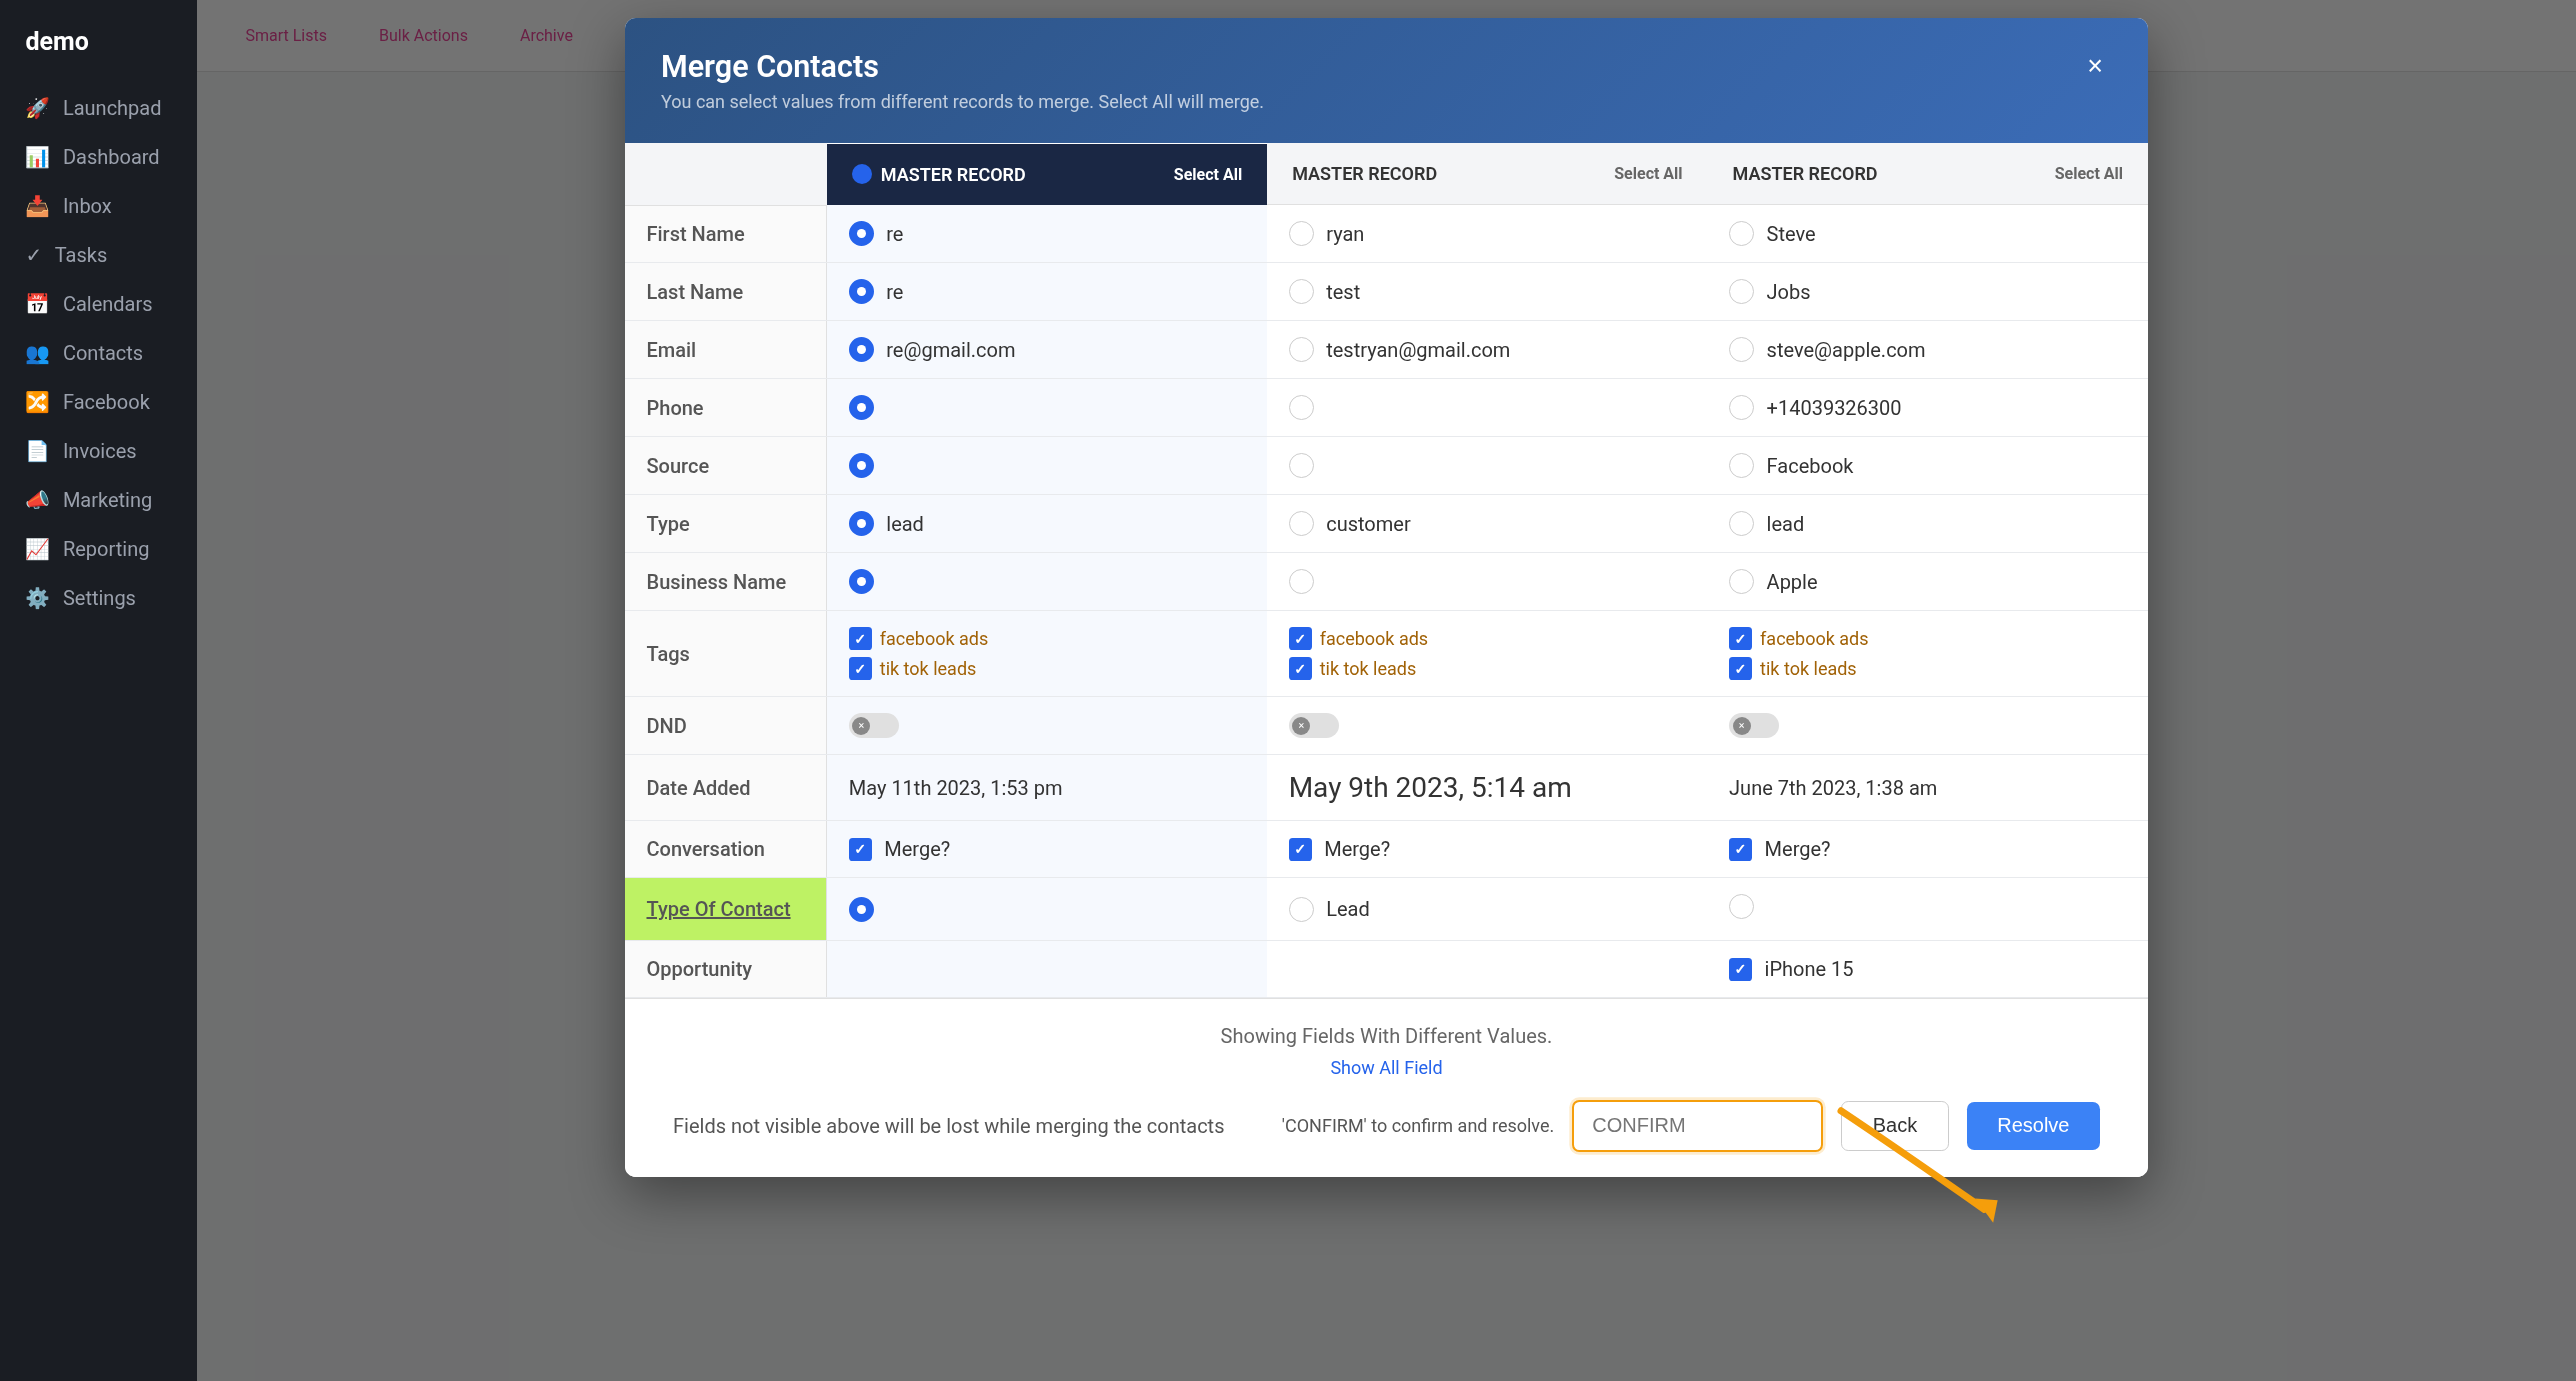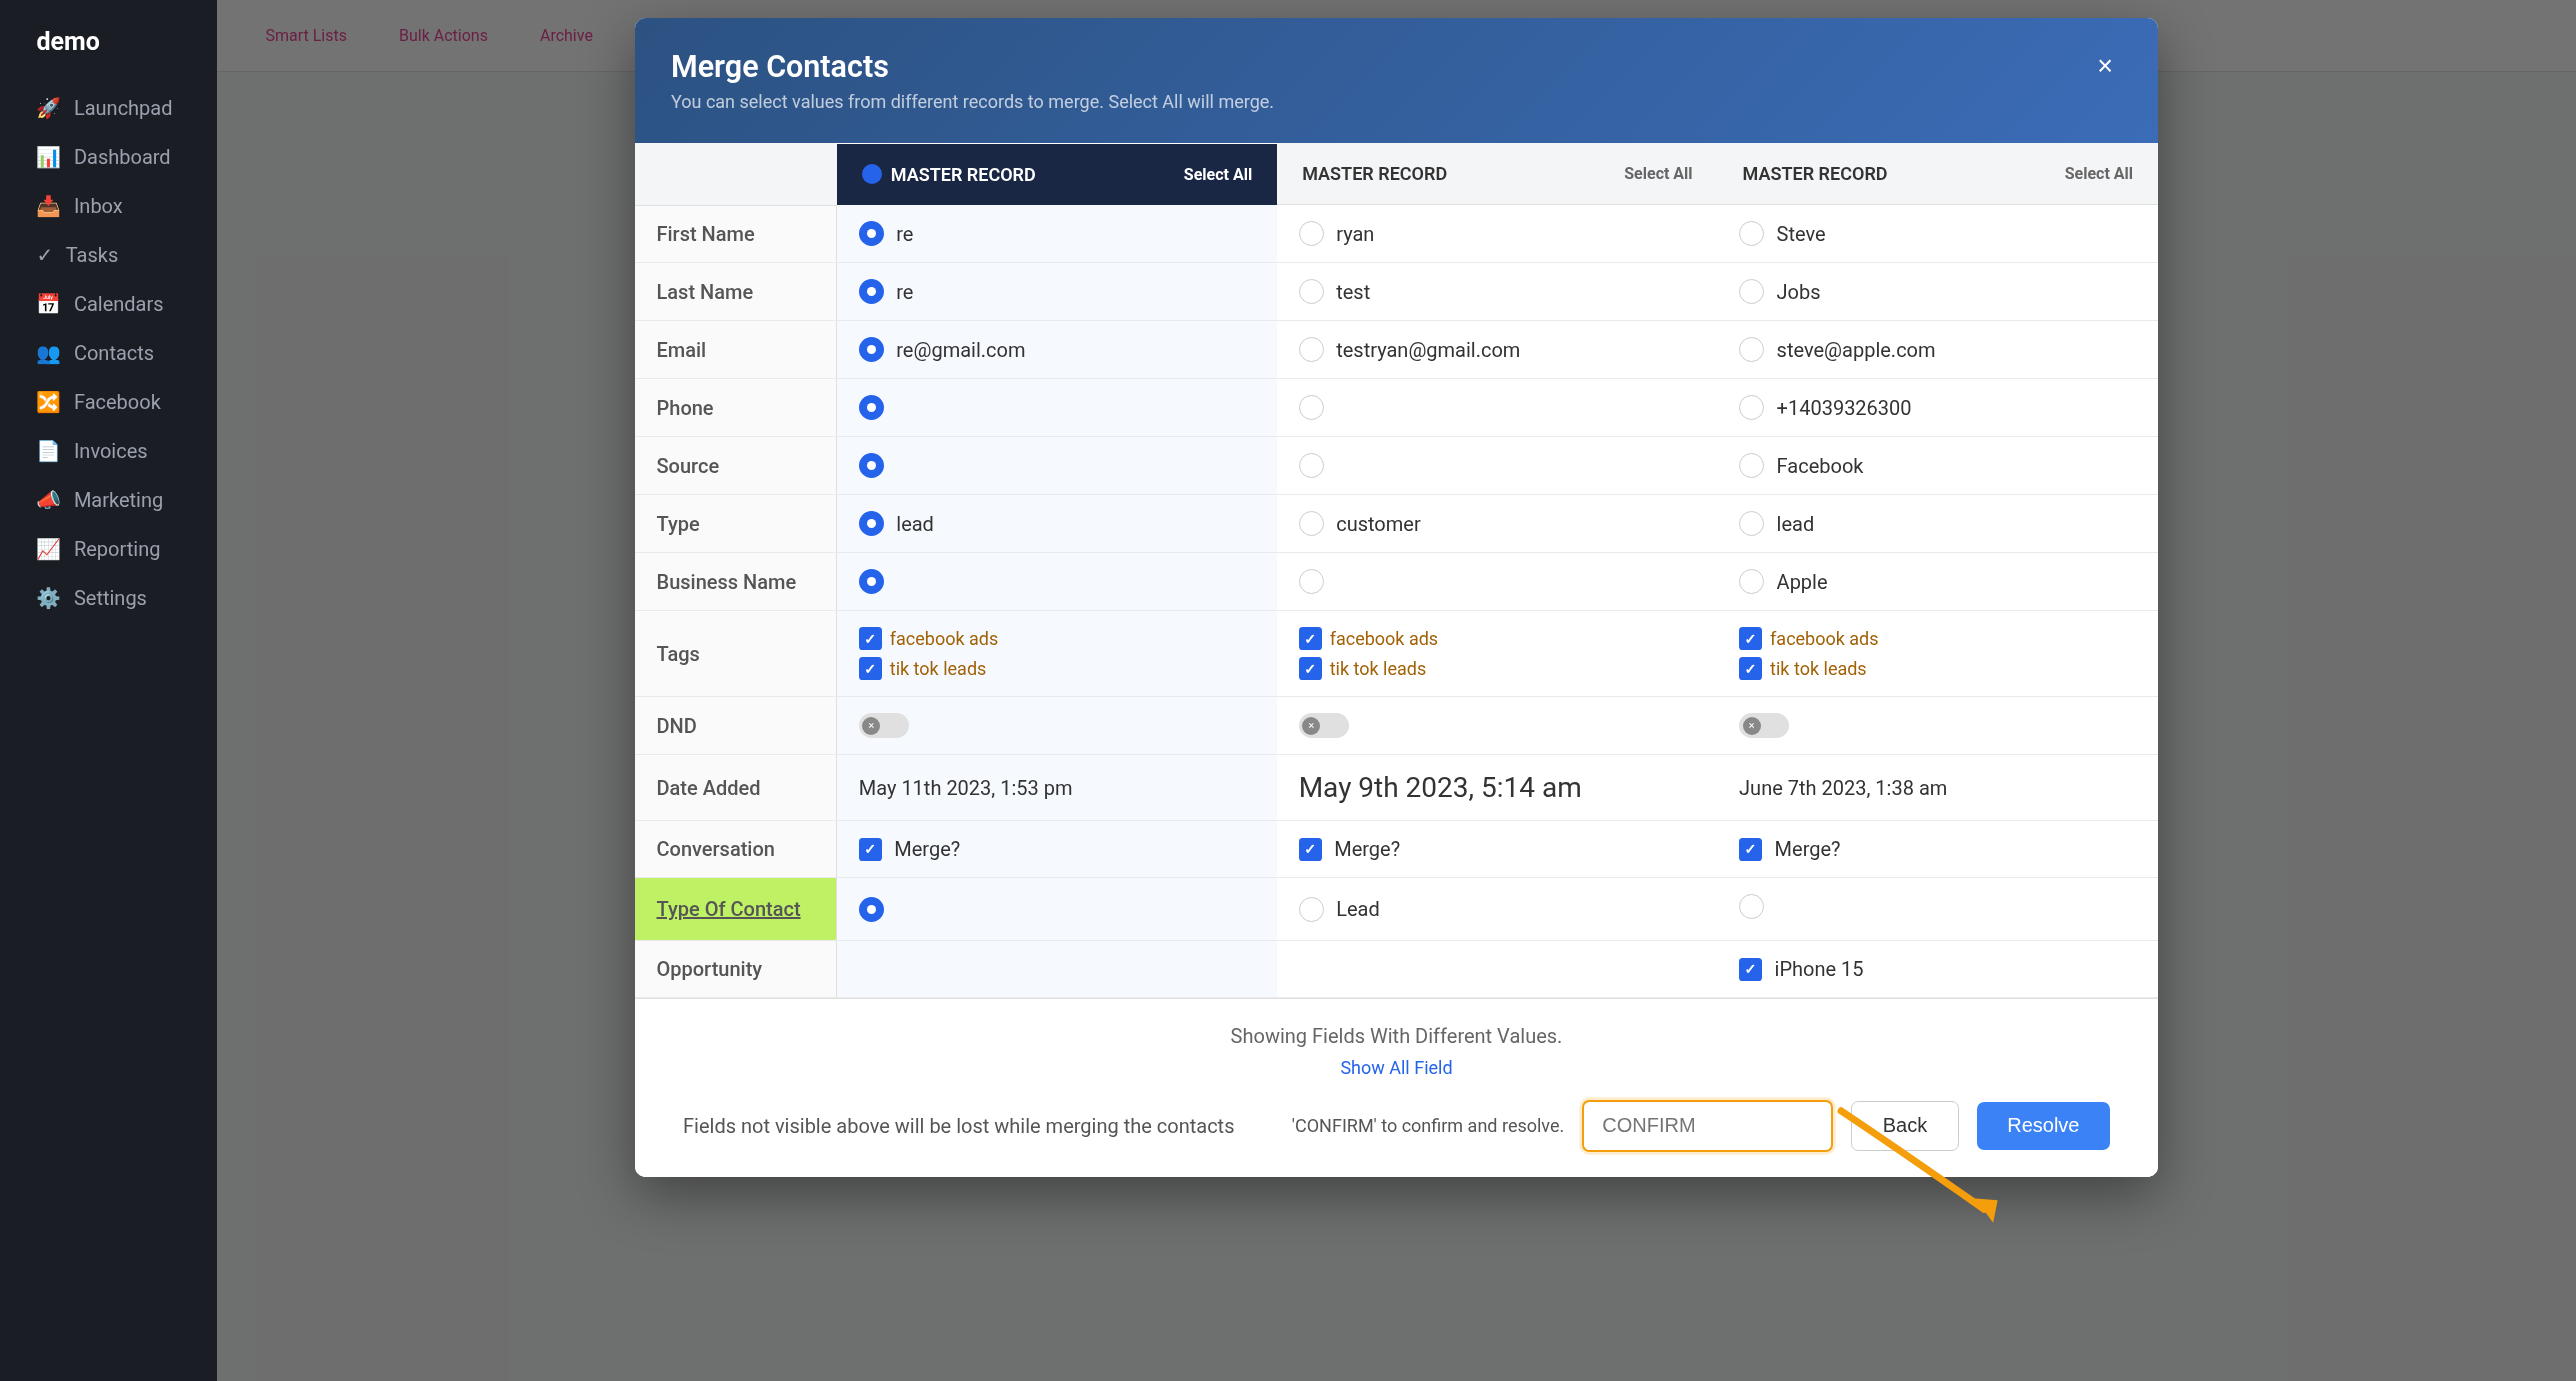--- a/index.html
+++ b/index.html
@@ -14,24 +14,24 @@
 
     
     .app-bg {
       position: absolute;
       inset: 0;
       background: #f4f5f7;
       display: flex;
     }
 
     .sidebar {
-      width: 217px;
+      width: 197px;
       background: #1a1d23;
       height: 100%;
-      padding: 18px 15px;
+      padding: 18px 4px;
       flex-shrink: 0;
     }
 
     .sidebar-logo {
       padding: 9px 21.5px 27px;
       color: #fff;
       font-size: 25px;
       font-weight: 700;
     }
 

